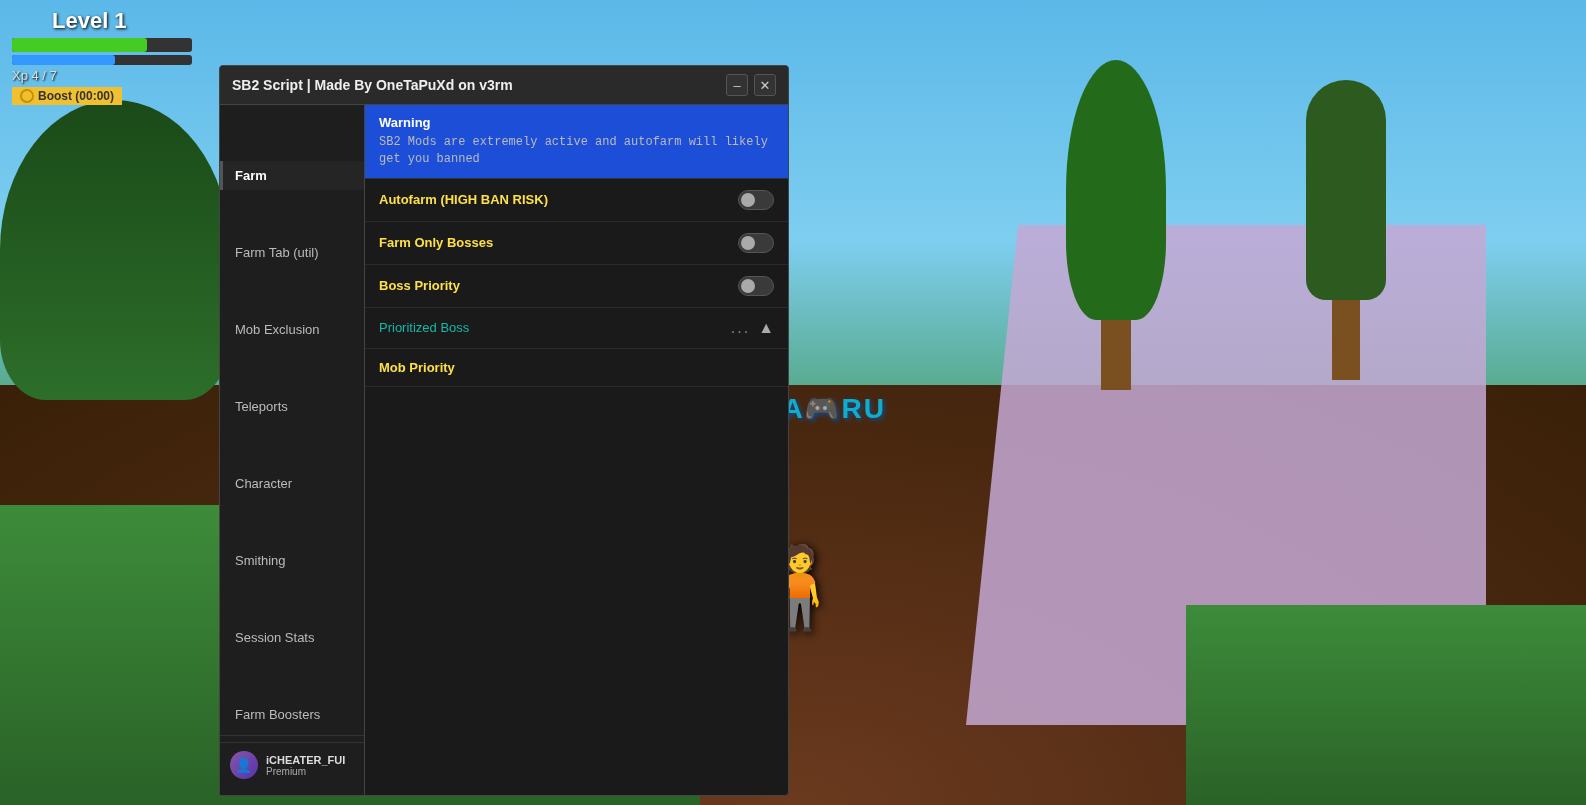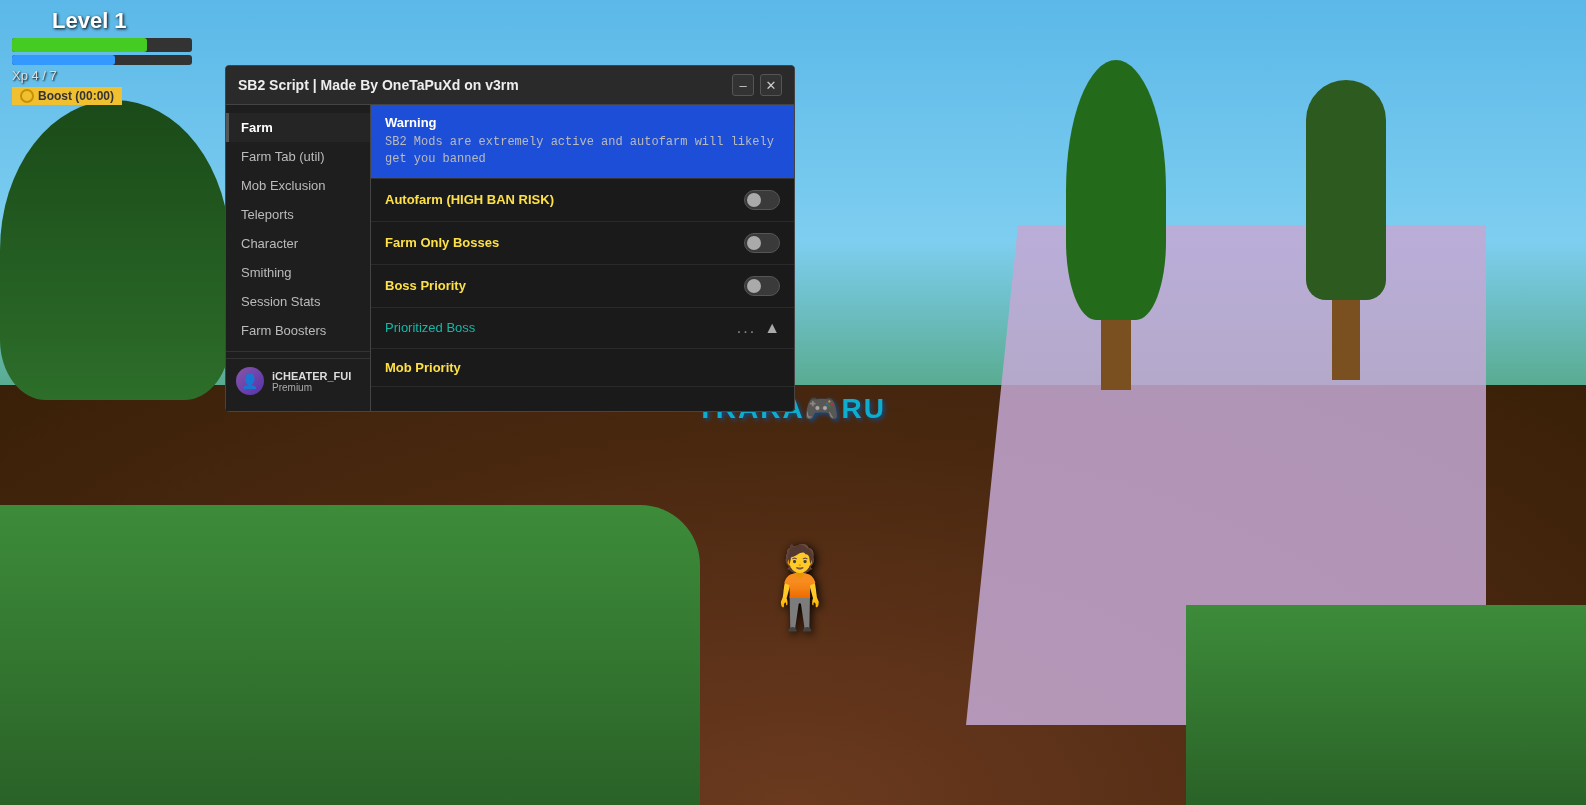--- a/index.html
+++ b/index.html
@@ -128,21 +128,21 @@
       color: #00cfff;
       opacity: 0.8;
       text-shadow: 2px 2px 4px #0055aa;
       letter-spacing: 2px;
     }
 
     
     .dialog {
       position: absolute;
       top: 65px;
-      left: 225px;
+      left: 219px;
       width: 570px;
       background: #1a1a1a;
       border: 1px solid #444;
       border-radius: 4px;
       z-index: 100;
       color: #ddd;
       font-size: 13px;
     }
 
     .dialog-titlebar {
@@ -192,20 +192,21 @@
       padding: 8px 0;
       flex-shrink: 0;
     }
 
     .sidebar-item {
       padding: 7px 12px;
       cursor: pointer;
       color: #bbb;
       font-size: 13px;
       border-left: 3px solid transparent;
+      margin-top: 48px;
     }
     .sidebar-item.active {
       color: #fff;
       font-weight: bold;
       background: #252525;
       border-left: 3px solid #555;
     }
 
     .sidebar-divider {
       height: 1px;

